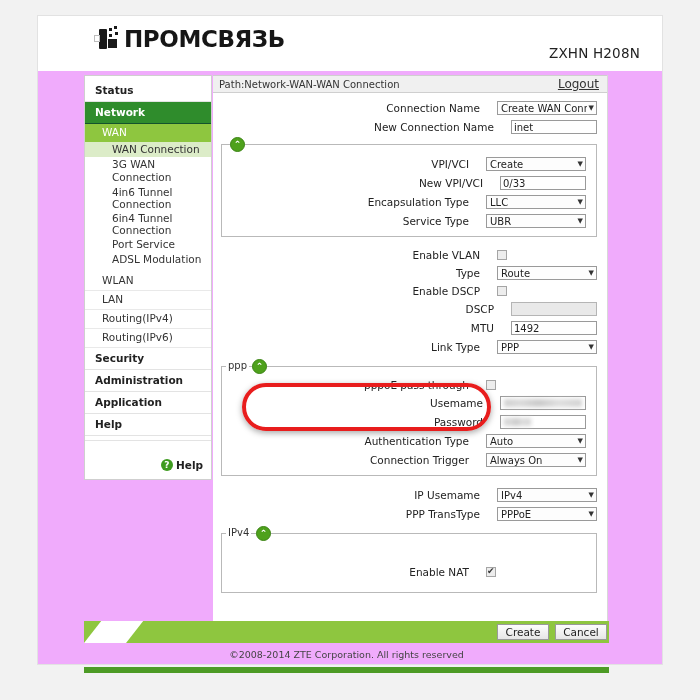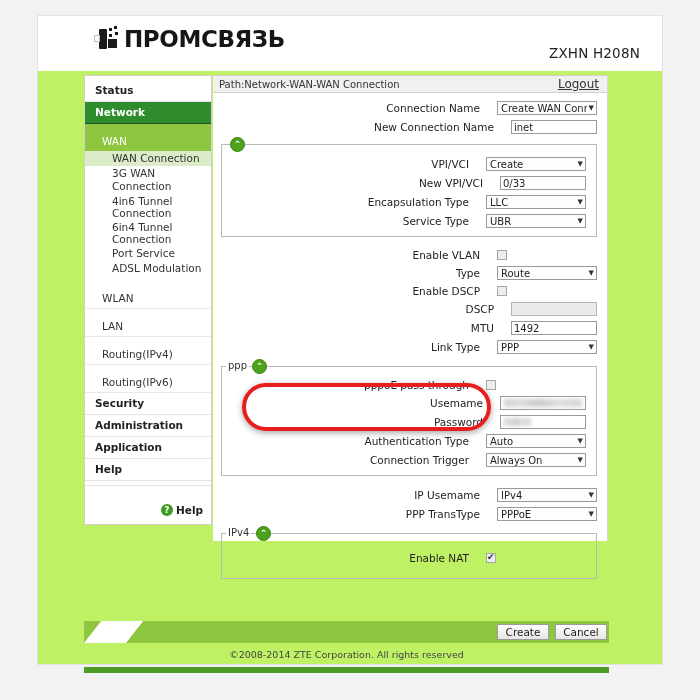--- a/index.html
+++ b/index.html
@@ -18,21 +18,21 @@
   
   .matte {
     position: absolute;
     left: 0; top: 0; width: 700px; height: 700px;
     background: #f2f2f2;
   }
   .page {
     position: absolute;
     left: 38px; top: 16px;
     width: 624px; height: 648px;
-    background: #bef264;
+    background: #f0abfc;
     box-shadow: 0 0 0 1px #e2e2e2;
   }
 
   
   .brand-bar {
     position: absolute;
     left: 0; top: 0; width: 624px; height: 55px;
     background: #ffffff;
   }
   .logo {
@@ -94,21 +94,21 @@
     border-bottom: 1px solid #e3e3e3;
     line-height: 13px;
   }
   .nav-group.active {
     background: #2f8c2c;
     color: #ffffff;
     border-bottom: 1px solid #14532d;
   }
   .nav-sub {
     font-size: 10.5px; color: #333; font-weight: 400;
-    padding: 11px 0 3px 17px;
+    padding: 2px 0 3px 17px;
     line-height: 13px;
     border-bottom: 1px solid #e9e9e9;
   }
   .nav-sub.open {
     background: #8ec63f;
     color: #ffffff;
     font-weight: 400;
     border-bottom: none;
   }
   .nav-leaf {
@@ -135,21 +135,21 @@
     display: flex; align-items: center; justify-content: center;
     line-height: 1;
   }
   .help-label { font-size: 10.5px; font-weight: 700; color: #222; }
 
   
   .content {
     position: absolute;
     left: 175px; top: 4px;
     width: 395px;
-    height: 466px;
+    height: 546px;
     background: #ffffff;
     border-right: 1px solid #d8d8d8;
   }
   .pathbar {
     height: 18px;
     background: #f0f0f0;
     border-top: 1px solid #cfcfcf;
     border-bottom: 1px solid #cfcfcf;
     display: flex; align-items: center; justify-content: space-between;
     padding: 0 8px 0 6px;
@@ -487,21 +487,21 @@
               <span class="ctl-sel">
                 <span class="cap">PPPoE</span>
                 <span class="arr">▼</span>
               </span>
             </div>
           </div>
 
           <div class="group" style="margin-top:12px;padding-bottom:14px;">
             <span class="group-legend">IPv4</span>
             <span class="toggle-badge" style="left:34px;">⌃</span>
-            <div class="row" style="margin-bottom:0;margin-top:6px;">
+            <div class="row" style="margin-bottom:0;margin-top:20px;">
               <span class="lbl">Enable NAT</span>
               <span class="chk checked" style="margin-right:90px;"></span>
             </div>
           </div>
 
         </div>
       </div>
 
       <div class="footer-band">
         <div class="band-green"></div>

